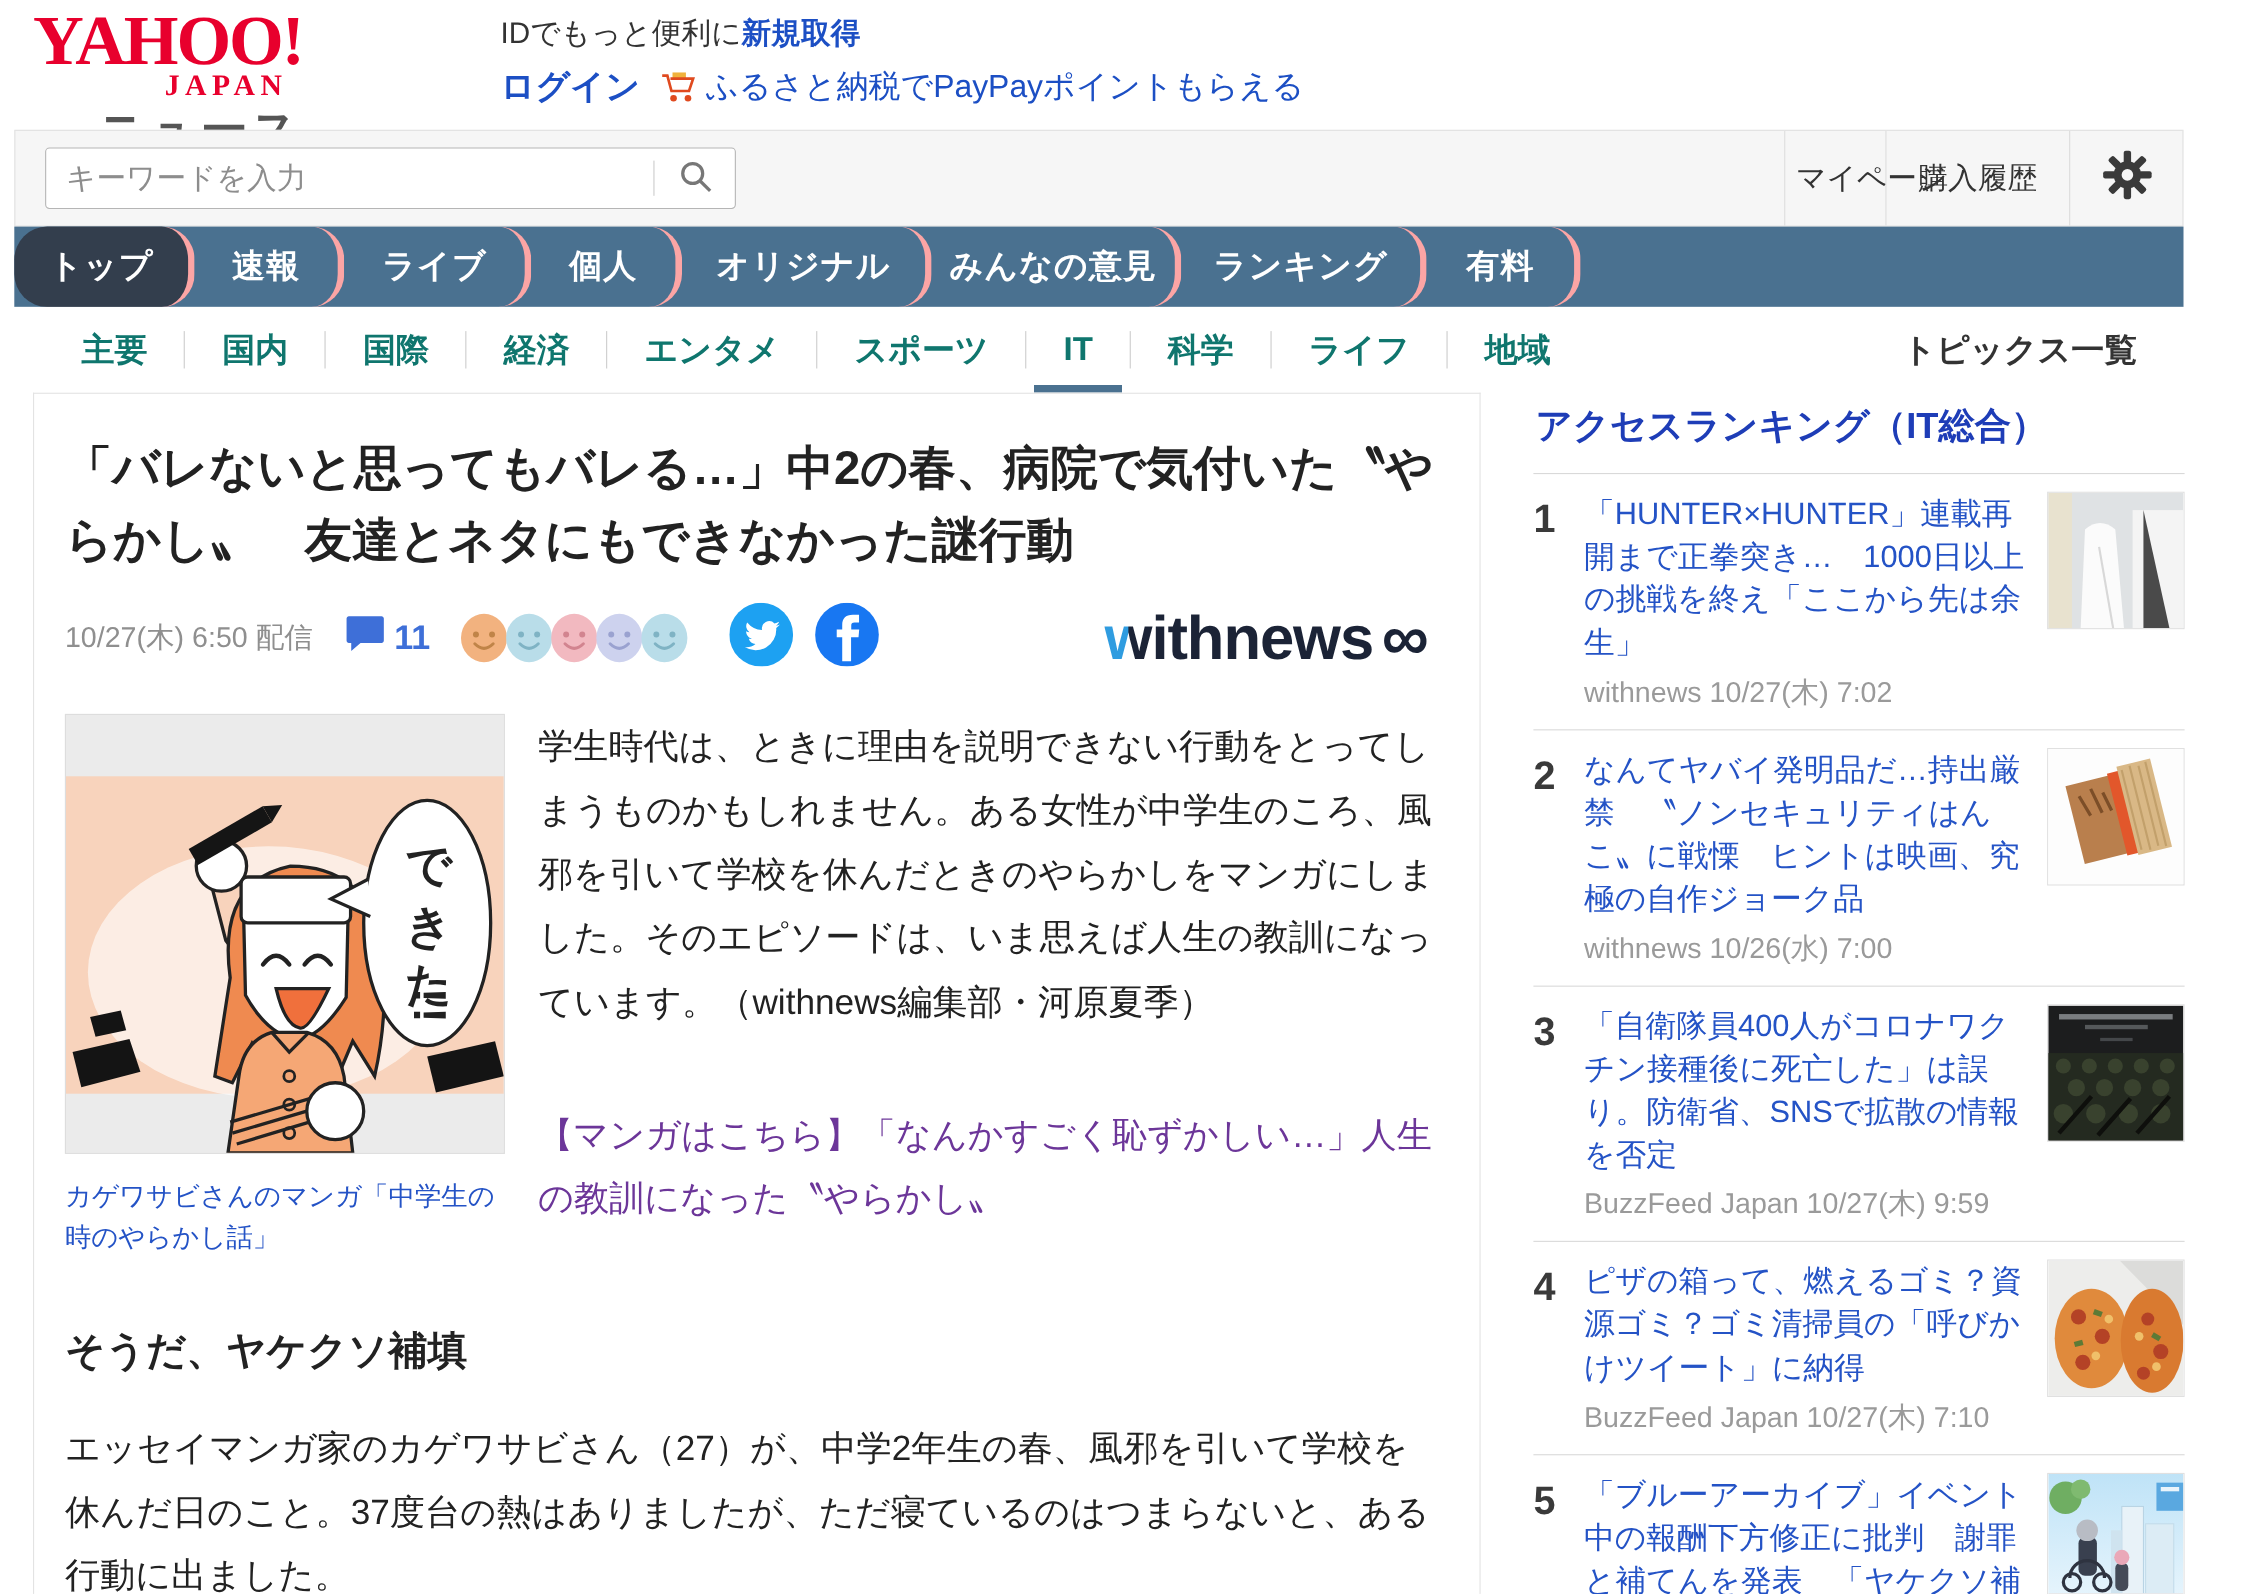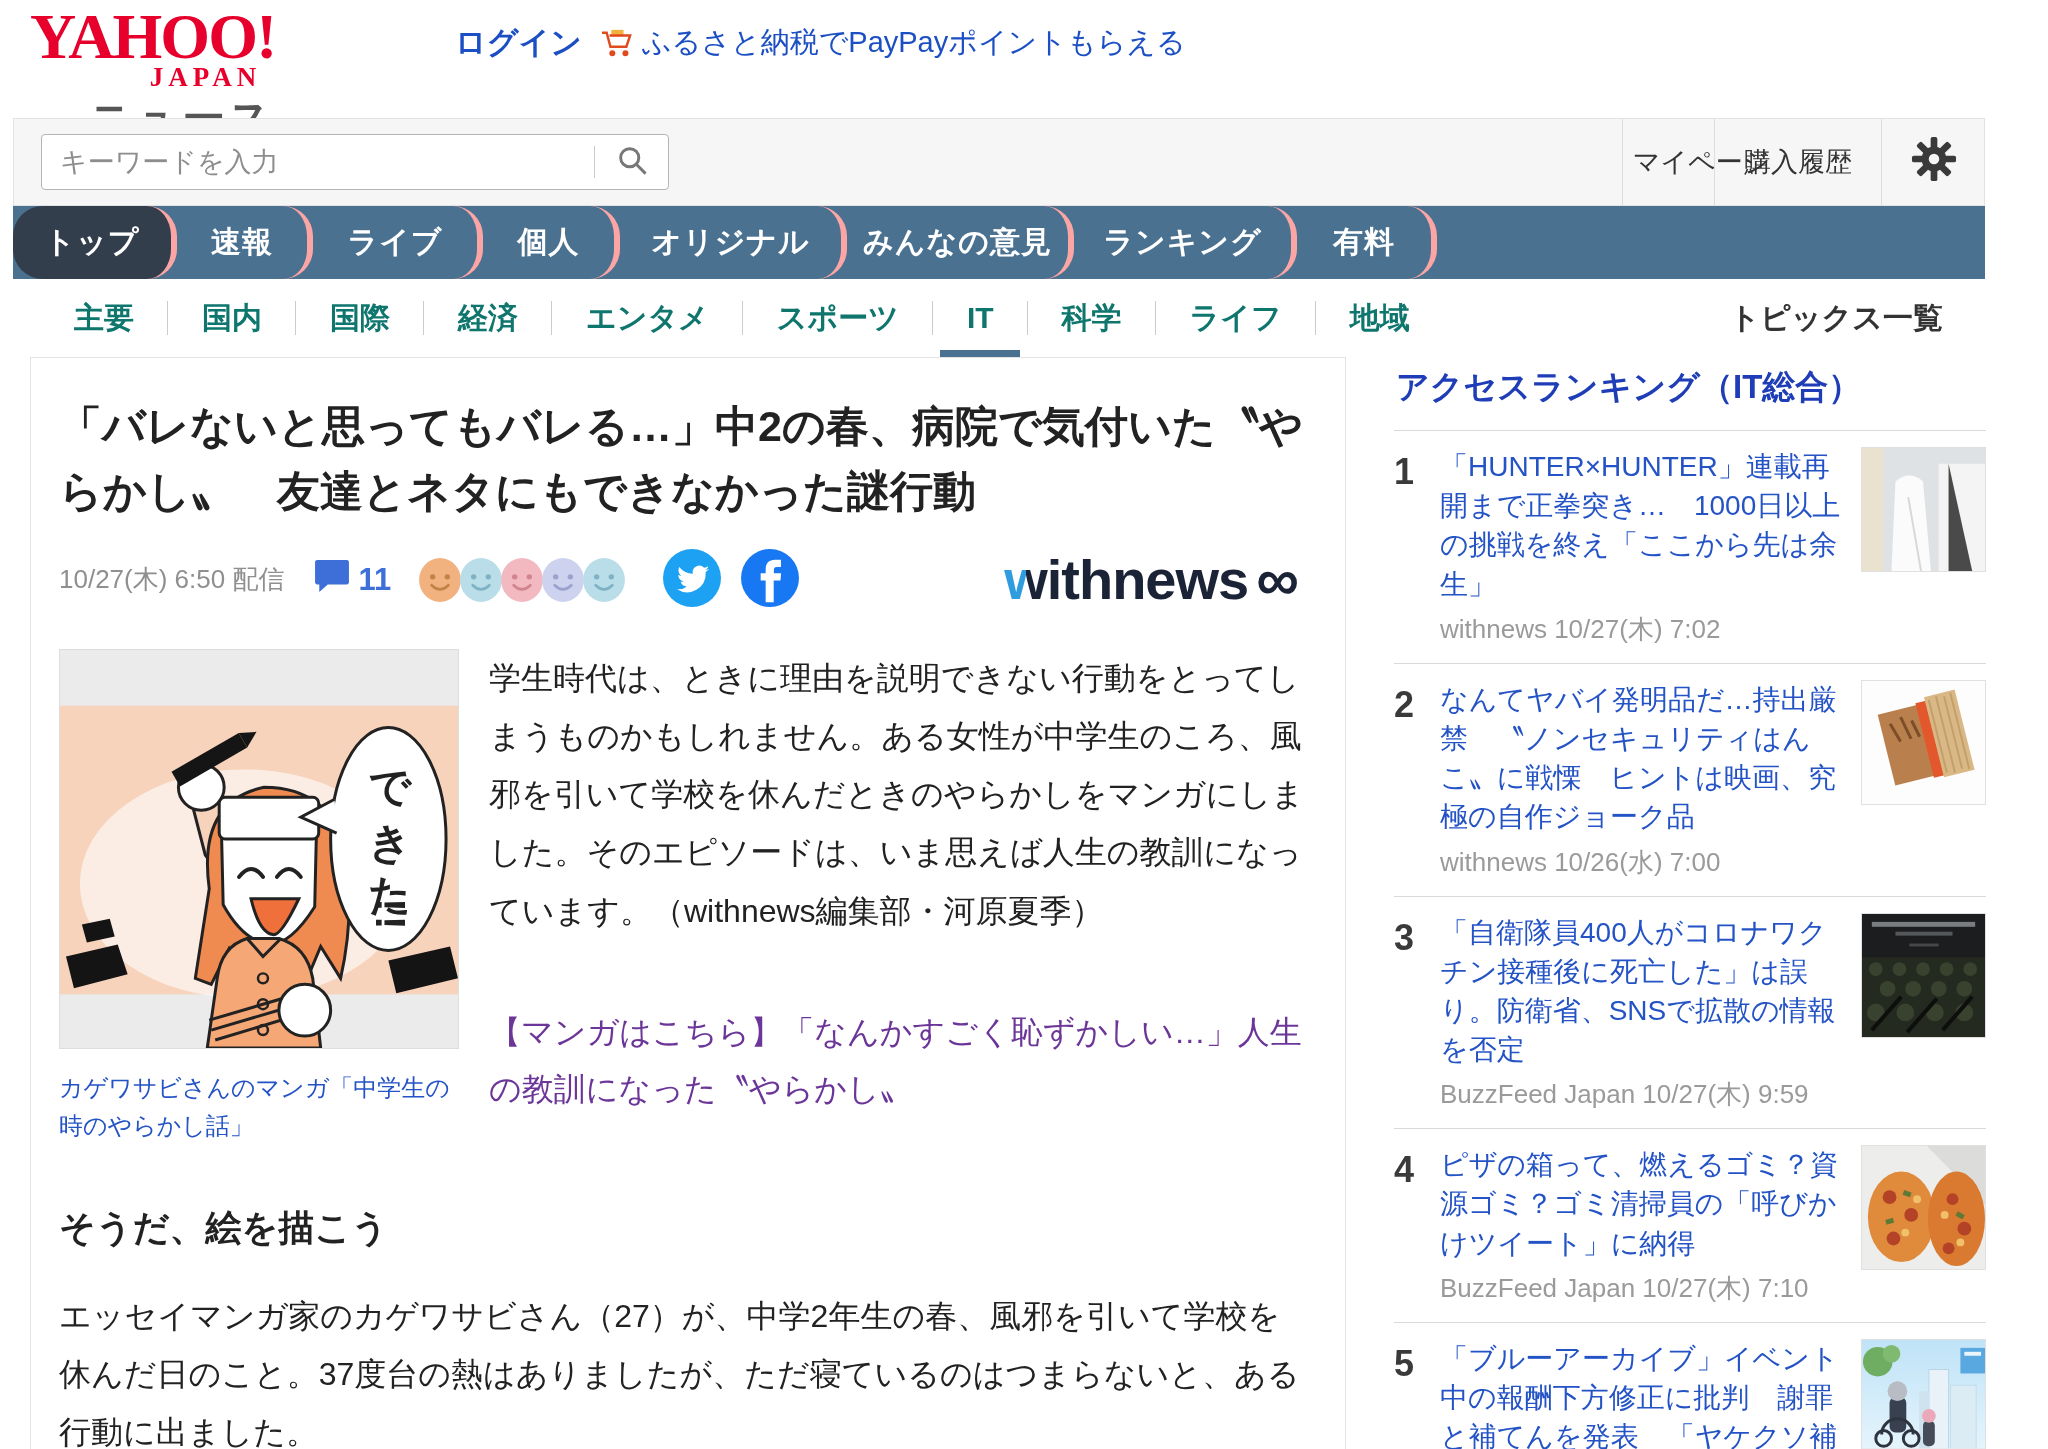--- a/index.html
+++ b/index.html
@@ -114,20 +114,23 @@
 
   <div id="header">
     <div class="logo-wrap">
       <div class="yahoo-logo">
         <span>YAHOO!</span>
         <span class="yahoo-japan">JAPAN</span>
       </div>
       <div class="news-label">ニュース</div>
     </div>
     <div class="promo">
+      <div class="promo-line1">
+        <span>IDでもっと便利に</span><span class="lnk-bold-blue">新規取得</span>
+      </div>
       <div class="promo-line2">
         <span class="login-link">ログイン</span>
         <span class="cart-icon">
           <svg viewBox="0 0 36 32" width="34" height="30">
             <rect x="12" y="2" width="13" height="7" fill="#f0b23c"></rect>
             <path d="M2 5 h5 l4 15 h17 l4 -12 h-22" fill="none" stroke="#e04a1f" stroke-width="2.6"></path>
             <circle cx="13" cy="27" r="3.2" fill="#e04a1f"></circle>
             <circle cx="27" cy="27" r="3.2" fill="#e04a1f"></circle>
           </svg>
         </span>
@@ -316,21 +319,21 @@
           <div class="bubble-text">できた!!</div>
         </div>
         <div class="fig-caption">カゲワサビさんのマンガ「中学生の時のやらかし話」</div>
       </div>
       <div class="text-col">
         <p class="lead-p">学生時代は、ときに理由を説明できない行動をとってしまうものかもしれません。ある女性が中学生のころ、風邪を引いて学校を休んだときのやらかしをマンガにしました。そのエピソードは、いま思えば人生の教訓になっています。（withnews編集部・河原夏季）</p>
         <p class="manga-link">【マンガはこちら】「なんかすごく恥ずかしい…」人生の教訓になった〝やらかし〟</p>
       </div>
     </div>
 
-    <h2 class="section-h">そうだ、絵を描こう</h2>
+    <h2 class="section-h">そうだ、ヤケクソ補填</h2>
     <p class="body-p">エッセイマンガ家のカゲワサビさん（27）が、中学2年生の春、風邪を引いて学校を休んだ日のこと。37度台の熱はありましたが、ただ寝ているのはつまらないと、ある行動に出ました。</p>
   </div>
 
   <div id="sidebar">
     <div class="side-title">アクセスランキング（IT総合）</div>
     <div id="rank-list">
         <div class="rank-item">
           <div class="rank-num">1</div>
           <div class="rank-main">
             <div class="rank-link">「HUNTER×HUNTER」連載再開まで正拳突き…　1000日以上の挑戦を終え「ここから先は余生」</div>

